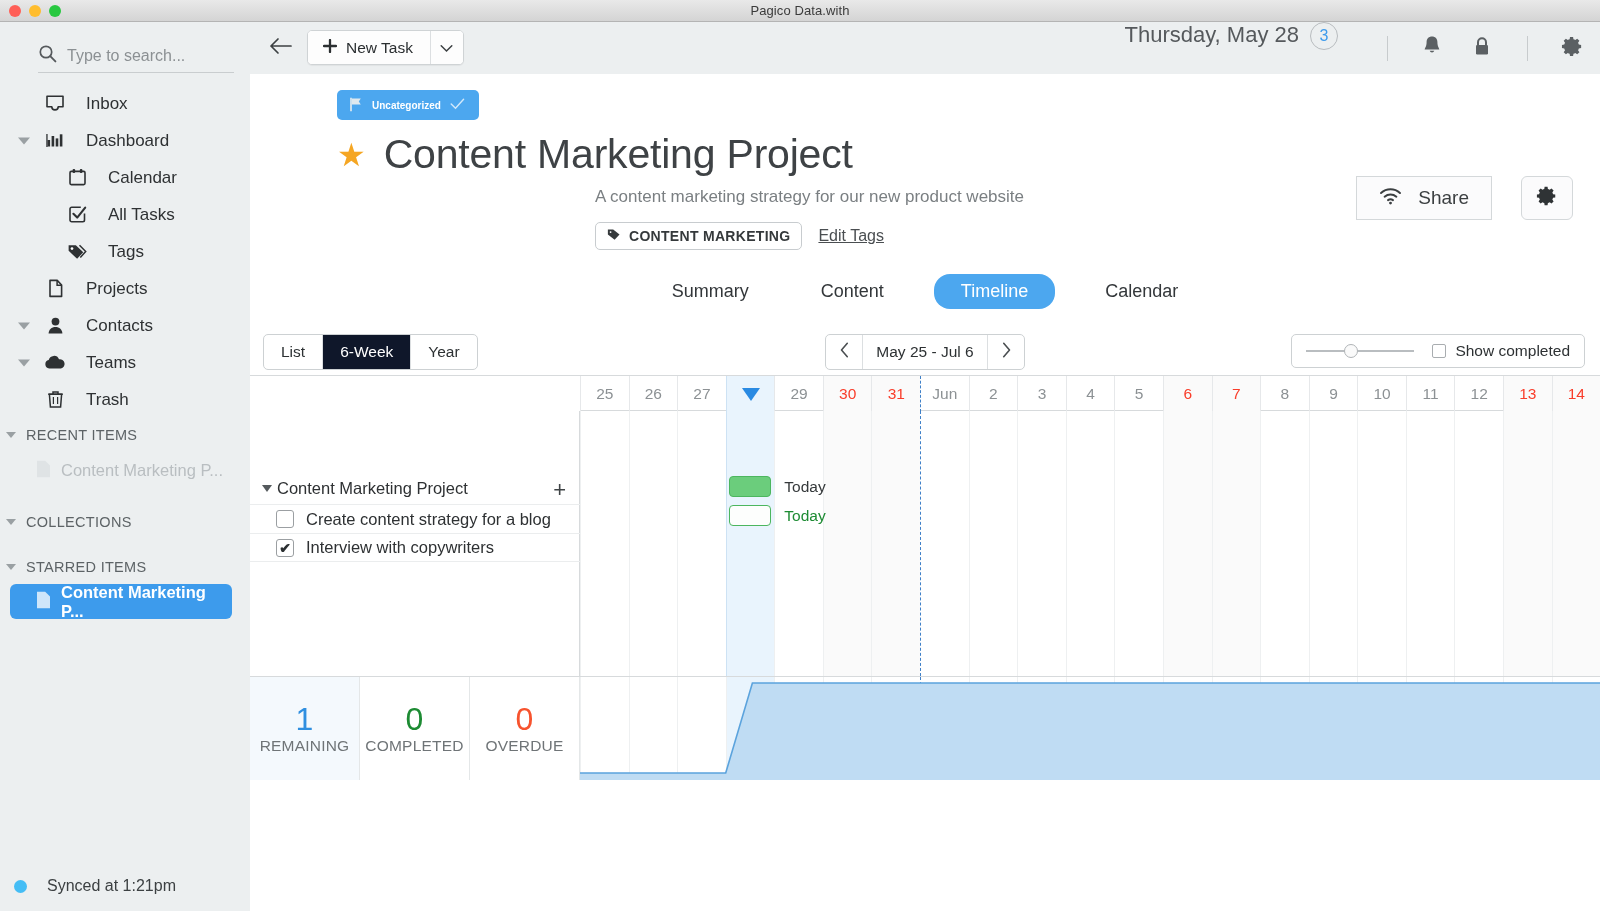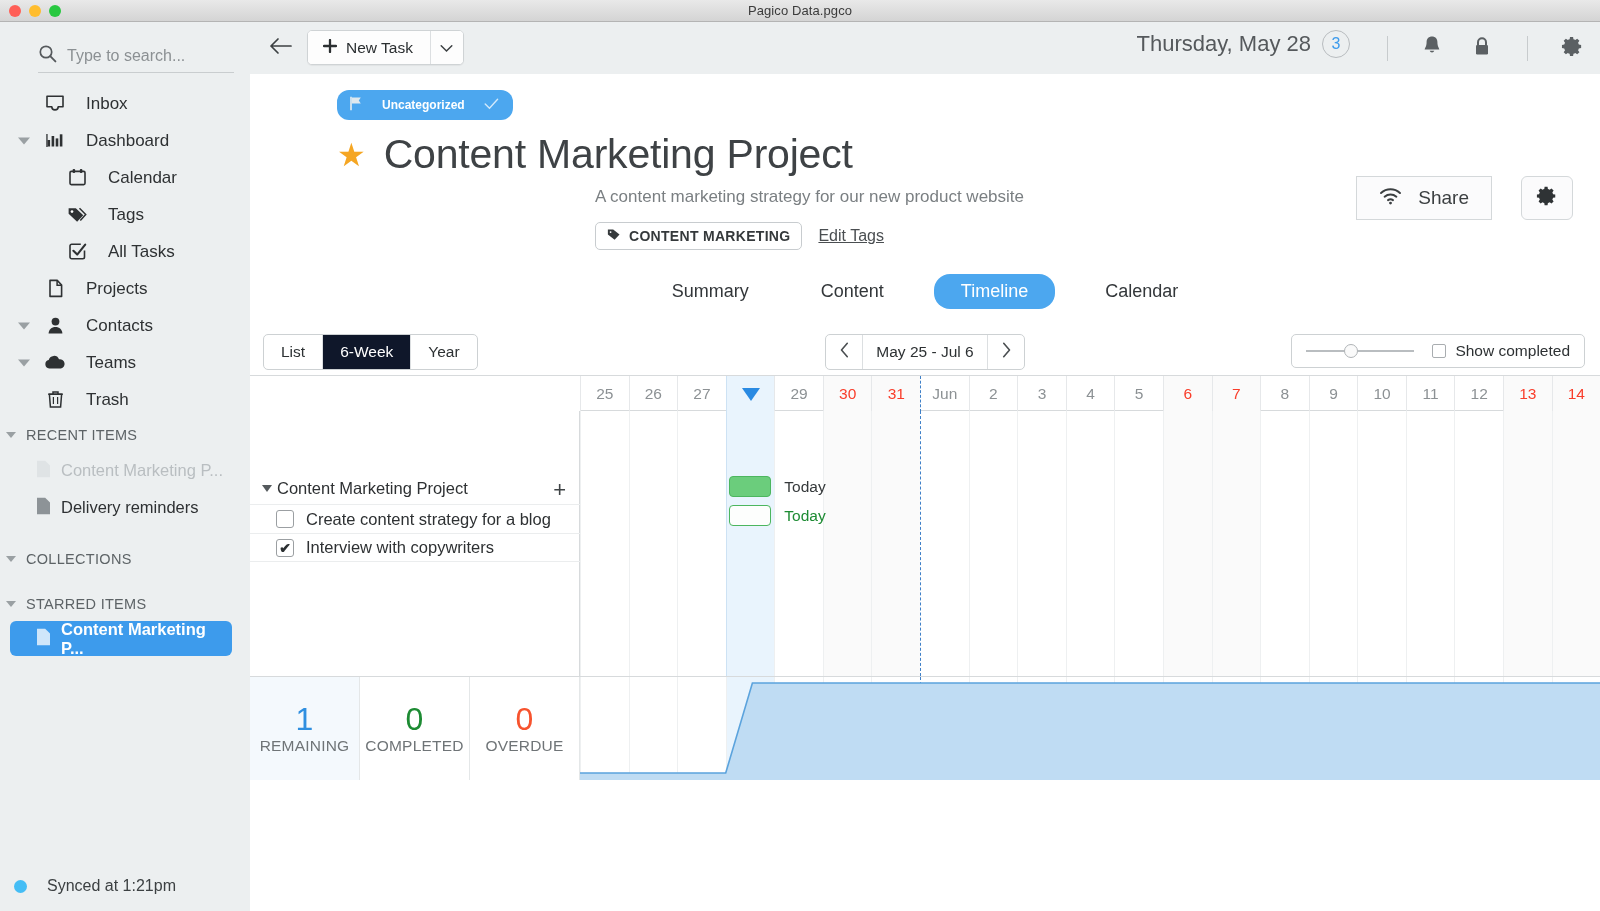--- a/index.html
+++ b/index.html
@@ -108,22 +108,22 @@
   .newtask-btn {
     display: flex; align-items: center; gap: 9px;
     padding: 0 17px 0 15px; font-size: 15.5px; color: #2b2f31;
     background: #fdfdfd; cursor: default;
   }
   .newtask-caret {
     width: 33px; display: flex; align-items: center; justify-content: center;
     border-left: 1px solid #dcdfe1; background: #fdfdfd; cursor: default;
   }
   .date-label {
-    position: absolute; right: 250px; top: 0; height: 44px;
-    display: flex; align-items: center; gap: 11px;
+    position: absolute; right: 262px; top: 0; height: 44px;
+    display: flex; gap: 11px;
     font-size: 22px; color: #55595c;
   }
   .badge-count {
     width: 28px; height: 28px; border-radius: 50%;
     border: 1.5px solid #b8bcbf;
     display: flex; align-items: center; justify-content: center;
     font-size: 16px; color: #3d9bec;
   }
   .tb-sep { position: absolute; top: 14px; width: 1px; height: 25px; background: #c7cbcd; }
   .tb-icon {
@@ -132,23 +132,23 @@
   }
 
   
   .content {
     position: absolute; left: 250px; top: 74px; width: 1350px; height: 706px;
     background: #fff;
   }
 
   .cat-pill {
     position: absolute; left: 87px; top: 16px; height: 30px;
-    display: flex; align-items: center; gap: 19px;
-    background: #4ca7ef; color: #fff; border-radius: 12px;
-    padding: 0 14px 0 12px; font-size: 12px; font-weight: 600;
+    display: flex; align-items: center; gap: 9px;
+    background: #4ca7ef; color: #fff; border-radius: 5px;
+    padding: 0 14px 0 12px; font-size: 10px; font-weight: 600;
     cursor: default;
   }
   .cat-pill .chk { opacity: .75; }
 
   .title-row { position: absolute; left: 87px; top: 57px; display: flex; align-items: center; gap: 18px; }
   .star { color: #f5a623; font-size: 32px; line-height: 1; }
   .proj-title { font-size: 41px; color: #3e4245; font-weight: 400; letter-spacing: -.2px; }
   .proj-desc {
     position: absolute; left: 345px; top: 113px;
     font-size: 17px; color: #7a7f82;
@@ -344,21 +344,21 @@
 <body>
 
 <div id="app">
 
   <div class="titlebar">
     <div class="traffic">
       <div class="dot red"></div>
       <div class="dot yellow"></div>
       <div class="dot green"></div>
     </div>
-    <div class="titlebar-title">Pagico Data.pgco</div>
+    <div class="titlebar-title">Pagico Data.with</div>
   </div>
 
   <div class="sidebar">
 
     <div class="search-row">
       <span class="search-icon">
         <svg width="19" height="19" viewBox="0 0 19 19">
           <circle cx="8" cy="8" r="5.7" fill="none" stroke="#55595c" stroke-width="1.7"></circle>
           <line x1="12.2" y1="12.2" x2="17.4" y2="17.4" stroke="#55595c" stroke-width="1.9" stroke-linecap="round"></line>
         </svg>
@@ -397,37 +397,37 @@
             <rect x="2" y="3.4" width="15" height="13.2" rx="1.3" fill="none" stroke="#2e3133" stroke-width="1.6"></rect>
             <rect x="4.6" y="1" width="2.6" height="4" rx="1.1" fill="#2e3133"></rect>
             <rect x="11.8" y="1" width="2.6" height="4" rx="1.1" fill="#2e3133"></rect>
           </svg>
         </span>
         <span>Calendar</span>
       </div>
 
       <div class="nav-item sub">
         <span class="nav-ico">
+          <svg width="19" height="19" viewBox="0 0 19 19">
+            <path d="M16.5 8.6v6.4a1.7 1.7 0 0 1-1.7 1.7H3.7A1.7 1.7 0 0 1 2 15V4a1.7 1.7 0 0 1 1.7-1.7h9.1" fill="none" stroke="#2e3133" stroke-width="1.6"></path>
+            <path d="M5.4 8.8l3.8 3.8 8-10" fill="none" stroke="#2e3133" stroke-width="2.1" stroke-linecap="round" stroke-linejoin="round"></path>
+          </svg>
+        </span>
+        <span>All Tasks</span>
+      </div>
+
+      <div class="nav-item sub">
+        <span class="nav-ico">
           <svg width="20" height="18" viewBox="0 0 20 18">
             <path d="M1.6 2.2h7.2l7.5 7-6.2 6.6-8.5-8z" fill="#2e3133"></path>
             <circle cx="5" cy="5.6" r="1.35" fill="#fff"></circle>
             <path d="M12.5 2.2l6.2 6.3-5.4 6" fill="none" stroke="#2e3133" stroke-width="1.5"></path>
           </svg>
         </span>
         <span>Tags</span>
-      </div>
-
-      <div class="nav-item sub">
-        <span class="nav-ico">
-          <svg width="19" height="19" viewBox="0 0 19 19">
-            <path d="M16.5 8.6v6.4a1.7 1.7 0 0 1-1.7 1.7H3.7A1.7 1.7 0 0 1 2 15V4a1.7 1.7 0 0 1 1.7-1.7h9.1" fill="none" stroke="#2e3133" stroke-width="1.6"></path>
-            <path d="M5.4 8.8l3.8 3.8 8-10" fill="none" stroke="#2e3133" stroke-width="2.1" stroke-linecap="round" stroke-linejoin="round"></path>
-          </svg>
-        </span>
-        <span>All Tasks</span>
       </div>
 
       <div class="nav-item">
         <span class="nav-ico">
           <svg width="17" height="19" viewBox="0 0 17 19">
             <path d="M3 1.4h7.2L14.6 6v11.4H3z" fill="none" stroke="#2e3133" stroke-width="1.6" stroke-linejoin="round"></path>
             <path d="M10.1 1.5v4.7h4.4" fill="none" stroke="#2e3133" stroke-width="1.5"></path>
           </svg>
         </span>
         <span>Projects</span>
@@ -470,28 +470,20 @@
       <span class="caret small"></span>
       <span>RECENT ITEMS</span>
     </div>
     <div class="file-item muted">
       <span>
         <svg width="15" height="18" viewBox="0 0 15 18">
             <path d="M1 .8h8.2L14 5.4V17.2H1z" fill="#dfe3e5"></path>
           </svg>
       </span>
       <span>Content Marketing P...</span>
-    </div>
-    <div class="file-item">
-      <span>
-        <svg width="15" height="18" viewBox="0 0 15 18">
-            <path d="M1 .8h8.2L14 5.4V17.2H1z" fill="#8d9397"></path>
-          </svg>
-      </span>
-      <span>Delivery reminders</span>
     </div>
 
     <div class="section-hd" style="margin-top:16px">
       <span class="caret small"></span>
       <span>COLLECTIONS</span>
     </div>
 
     <div class="section-hd" style="margin-top:11px">
       <span class="caret small"></span>
       <span>STARRED ITEMS</span>

